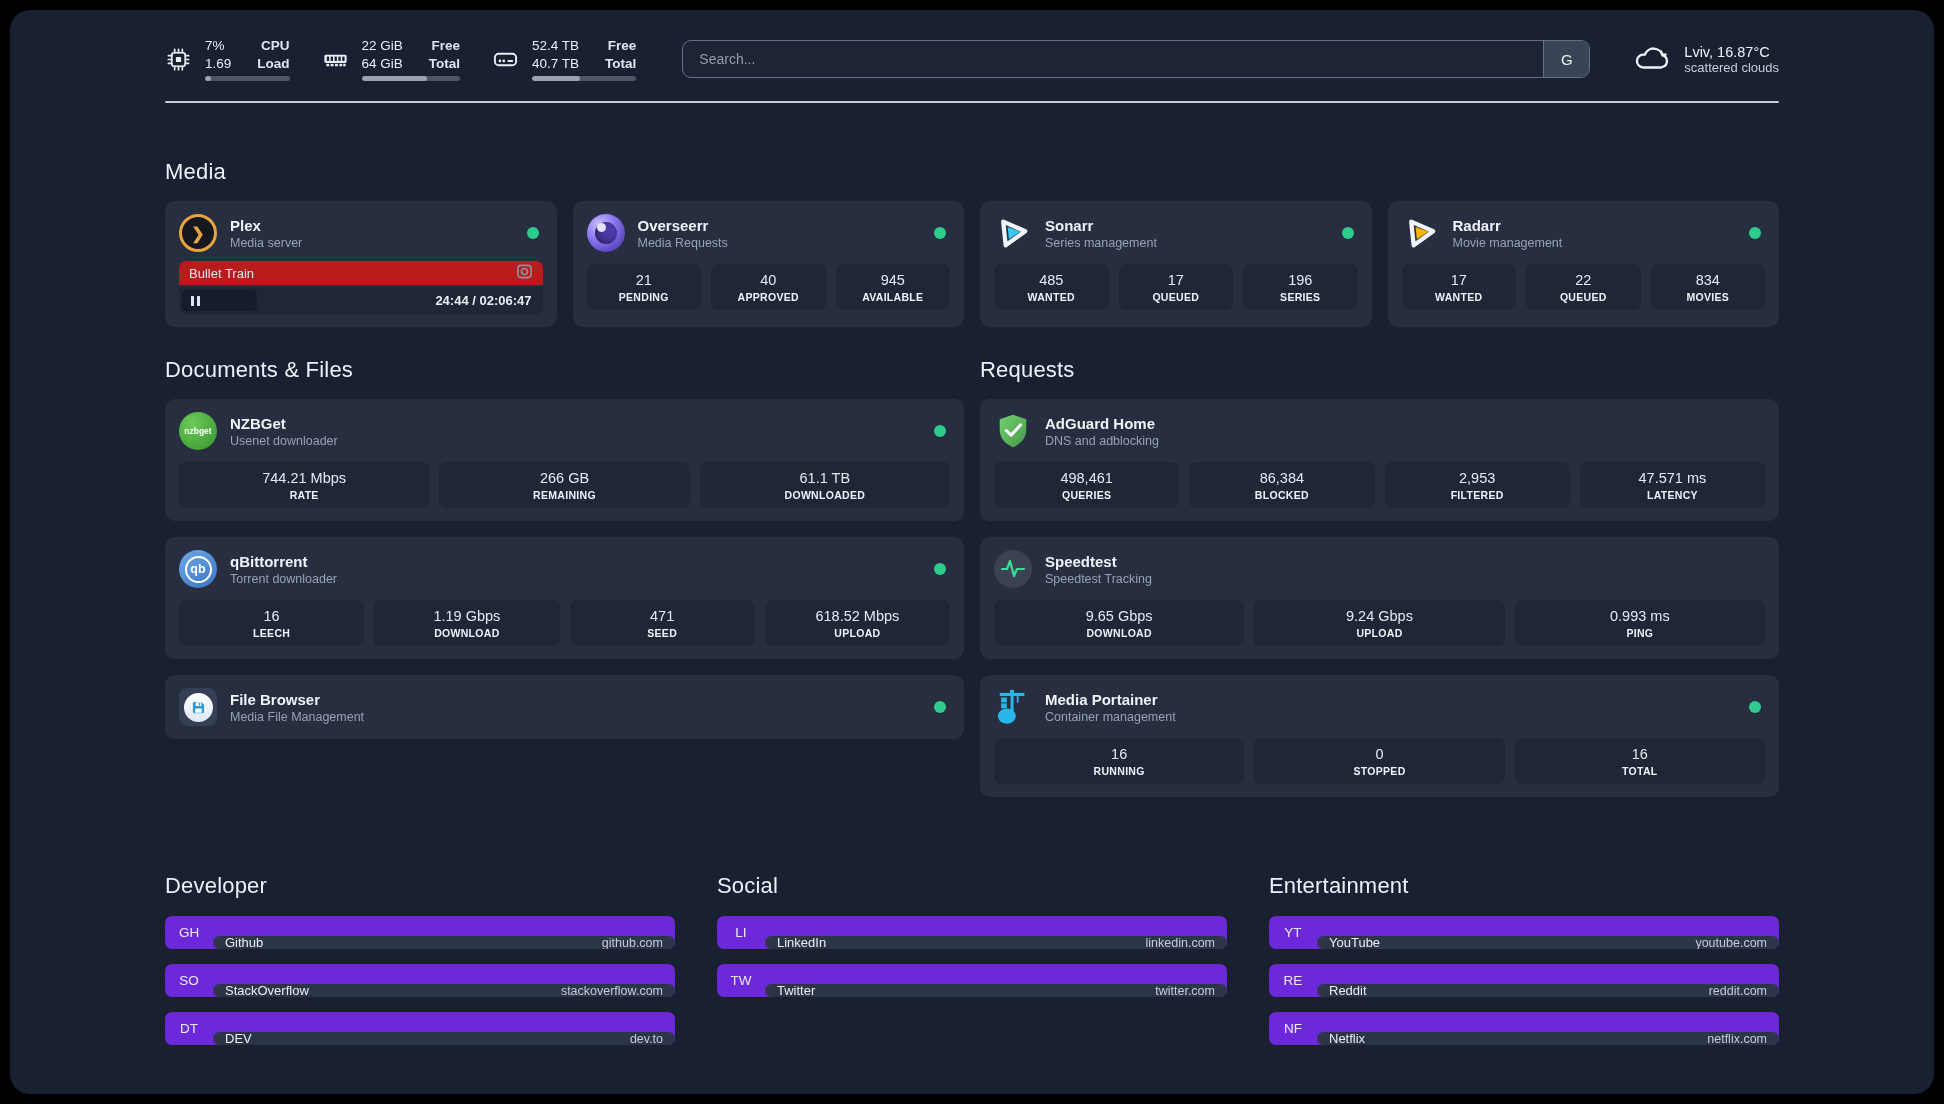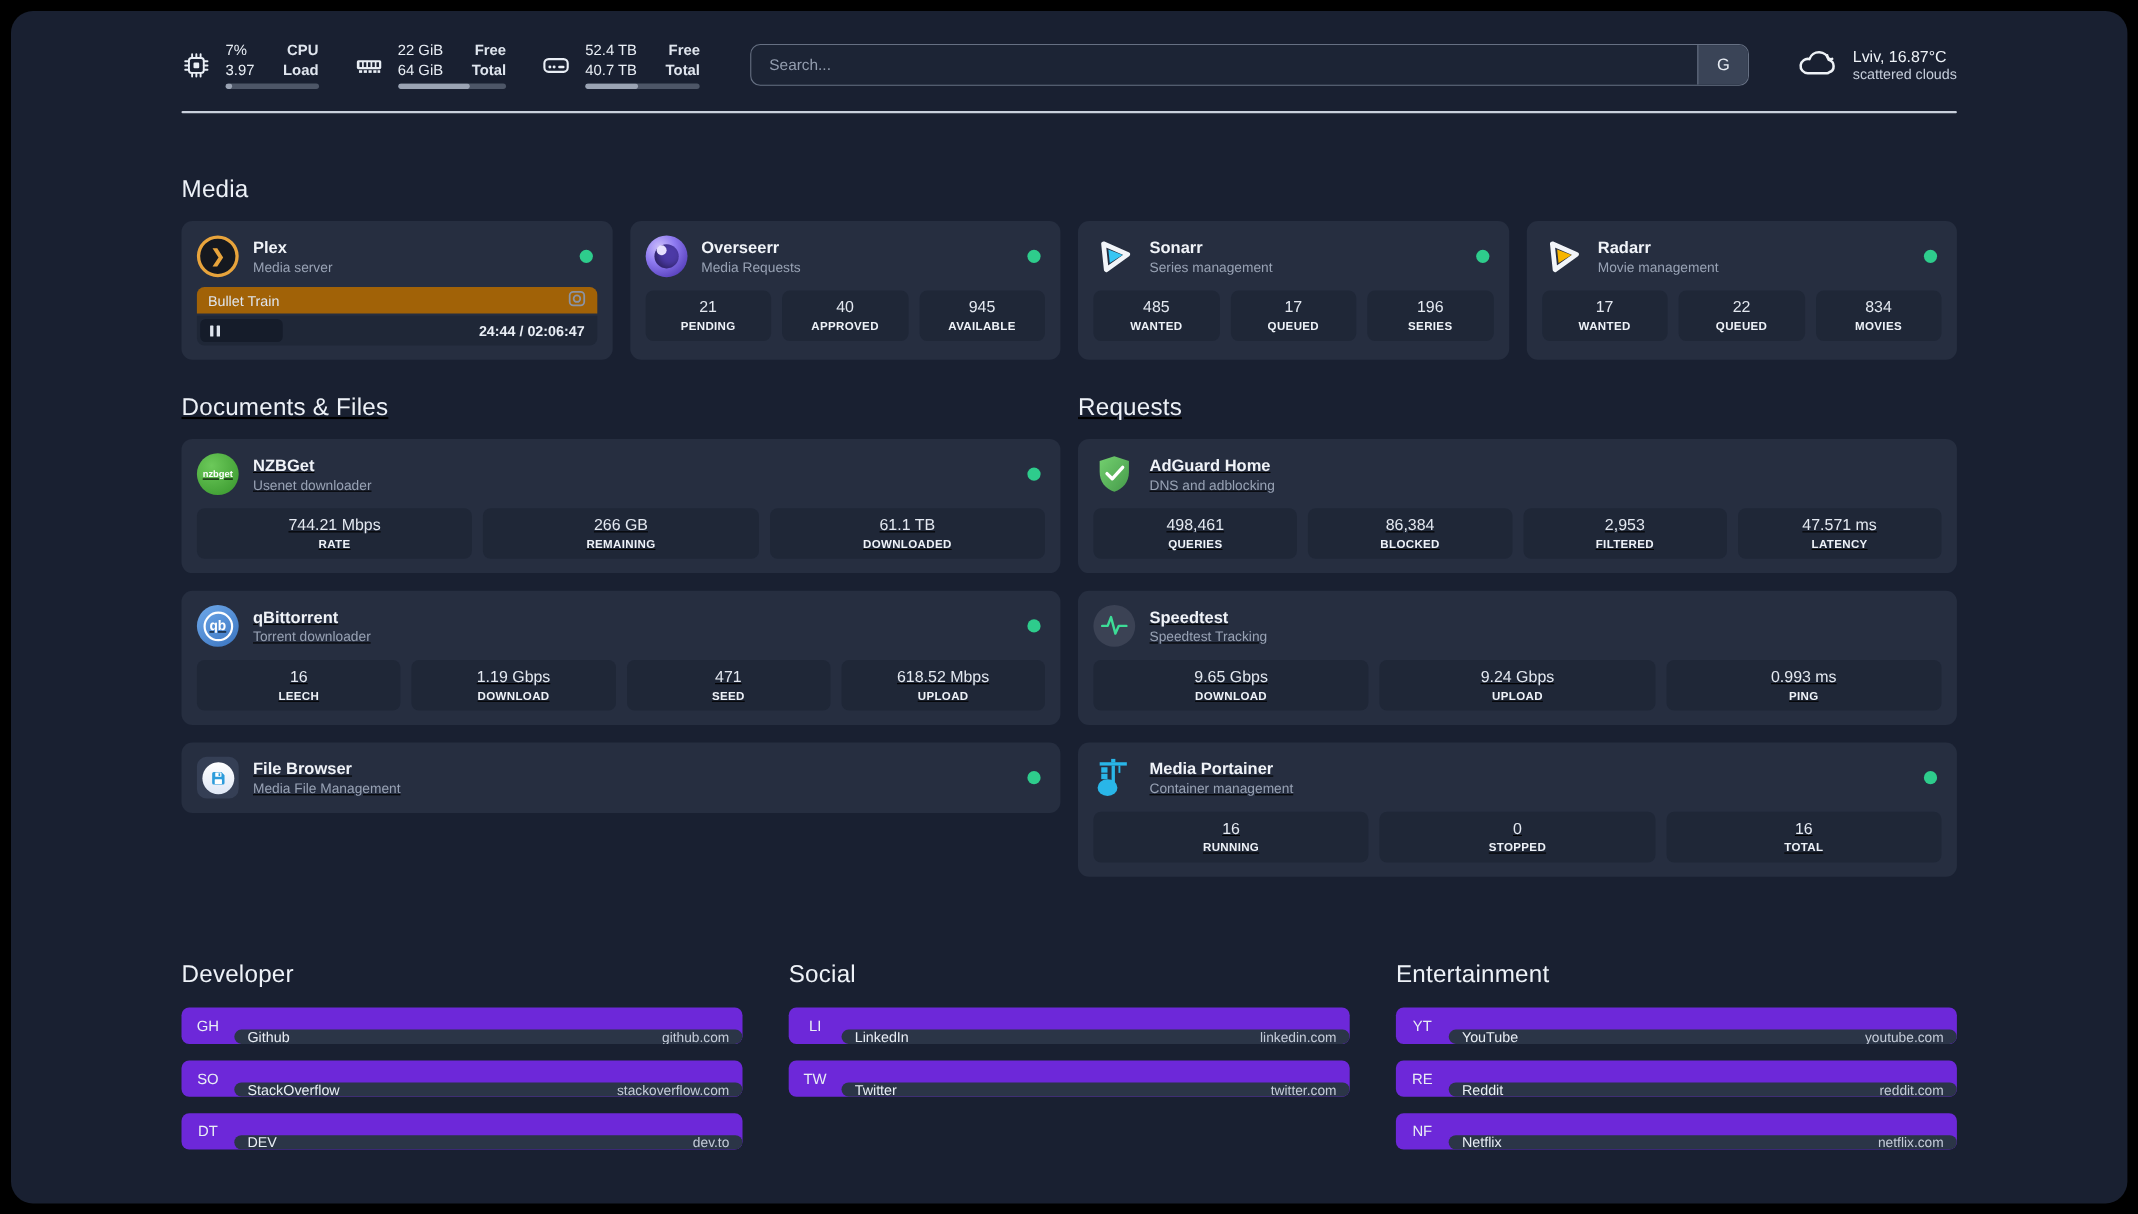--- a/index.html
+++ b/index.html
@@ -46,30 +46,30 @@
 
   .stats { display:grid; gap:10px; margin-top:12px; }
   .stats.c3 { grid-template-columns:repeat(3,1fr); }
   .stats.c4 { grid-template-columns:repeat(4,1fr); }
   .tile { background:#1f2737; border-radius:7px; padding:8px 4px 7px; text-align:center; }
   .tile-value { font-size:14.5px; color:#e4e9f1; }
   .tile-label { font-size:10.5px; font-weight:700; color:#eef2f8; margin-top:3px; letter-spacing:.3px; }
 
   
   .media-rows { margin-top:9px; }
-  .media-row1 { background:#a16207; border-radius:7px 7px 0 0; height:24px; padding:0 10px; display:flex; align-items:center; justify-content:space-between; font-size:13px; color:#dfe5ee; margin-bottom:2px; }
+  .media-row1 { background:#b91c1c; border-radius:7px 7px 0 0; height:24px; padding:0 10px; display:flex; align-items:center; justify-content:space-between; font-size:13px; color:#dfe5ee; margin-bottom:2px; }
   .media-row2 { background:#1f2737; border-radius:0 0 7px 7px; height:27px; padding:3px; display:flex; align-items:center; justify-content:space-between; }
   .progress-pill { background:#151c2a; height:21px; width:21%; border-radius:5px; display:flex; align-items:center; padding-left:9px; }
   .pause { display:flex; gap:3px; }
   .pause i { width:3px; height:10px; background:#dfe5ee; border-radius:0.5px; }
   .time { font-size:13px; font-weight:700; color:#e9eef5; padding-right:8px; }
 
   
   .columns { display:flex; gap:16px; margin-top:30px; align-items:flex-start; }
-  .column { flex:1;text-decoration:underline; }
+  .column { flex:1; }
   .column .section-title { margin-bottom:16px; }
   .column .card { margin-bottom:16px; }
 
   
   .icon-plex { border-radius:50%; background:#15181f; border:3px solid #e8a43c; color:#e8a43c; font-weight:700; font-size:16px; }
   .icon-overseerr { border-radius:50%; background:radial-gradient(circle at 32% 28%, #cabdfa 0%, #8f7bf1 38%, #5b44c0 78%, #4a36a0 100%); }
   .icon-overseerr::after { content:""; position:absolute; inset:8px; border-radius:50%; background:#4c3aa6; box-shadow:inset 3px -2px 6px rgba(0,0,0,.4); }
   .icon-overseerr::before { content:""; position:absolute; left:10px; top:9px; width:9px; height:9px; border-radius:50%; background:#e6e0fd; z-index:2; }
   .icon-nzbget { border-radius:50%; background:radial-gradient(circle at 35% 30%, #6cc95a, #36952b); }
   .icon-nzbget span { font-size:8.5px; font-weight:700; color:#fff; }
@@ -105,21 +105,21 @@
                   <rect x="7" y="7" width="14" height="14" rx="2.5"></rect>
                   <path d="M10 7V3.5 M14 7V3.5 M18 7V3.5 M10 24.5V21 M14 24.5V21 M18 24.5V21 M7 10H3.5 M7 14H3.5 M7 18H3.5 M24.5 10H21 M24.5 14H21 M24.5 18H21"></path>
                 </g>
                 <rect x="11.3" y="11.3" width="5.4" height="5.4" rx="1" fill="#e9eef5"></rect>
               </svg>
         </span>
         <div class="stat-body">
           <div class="stat-rows">
             <div class="stat-col">
               <span>7%</span>
-              <span>3.97</span>
+              <span>1.69</span>
             </div>
             <div class="stat-col labels">
               <span>CPU</span>
               <span>Load</span>
             </div>
           </div>
           <div class="bar">
                 <div class="bar-fill" style="width: 7%;"></div>
               </div>
         </div>

